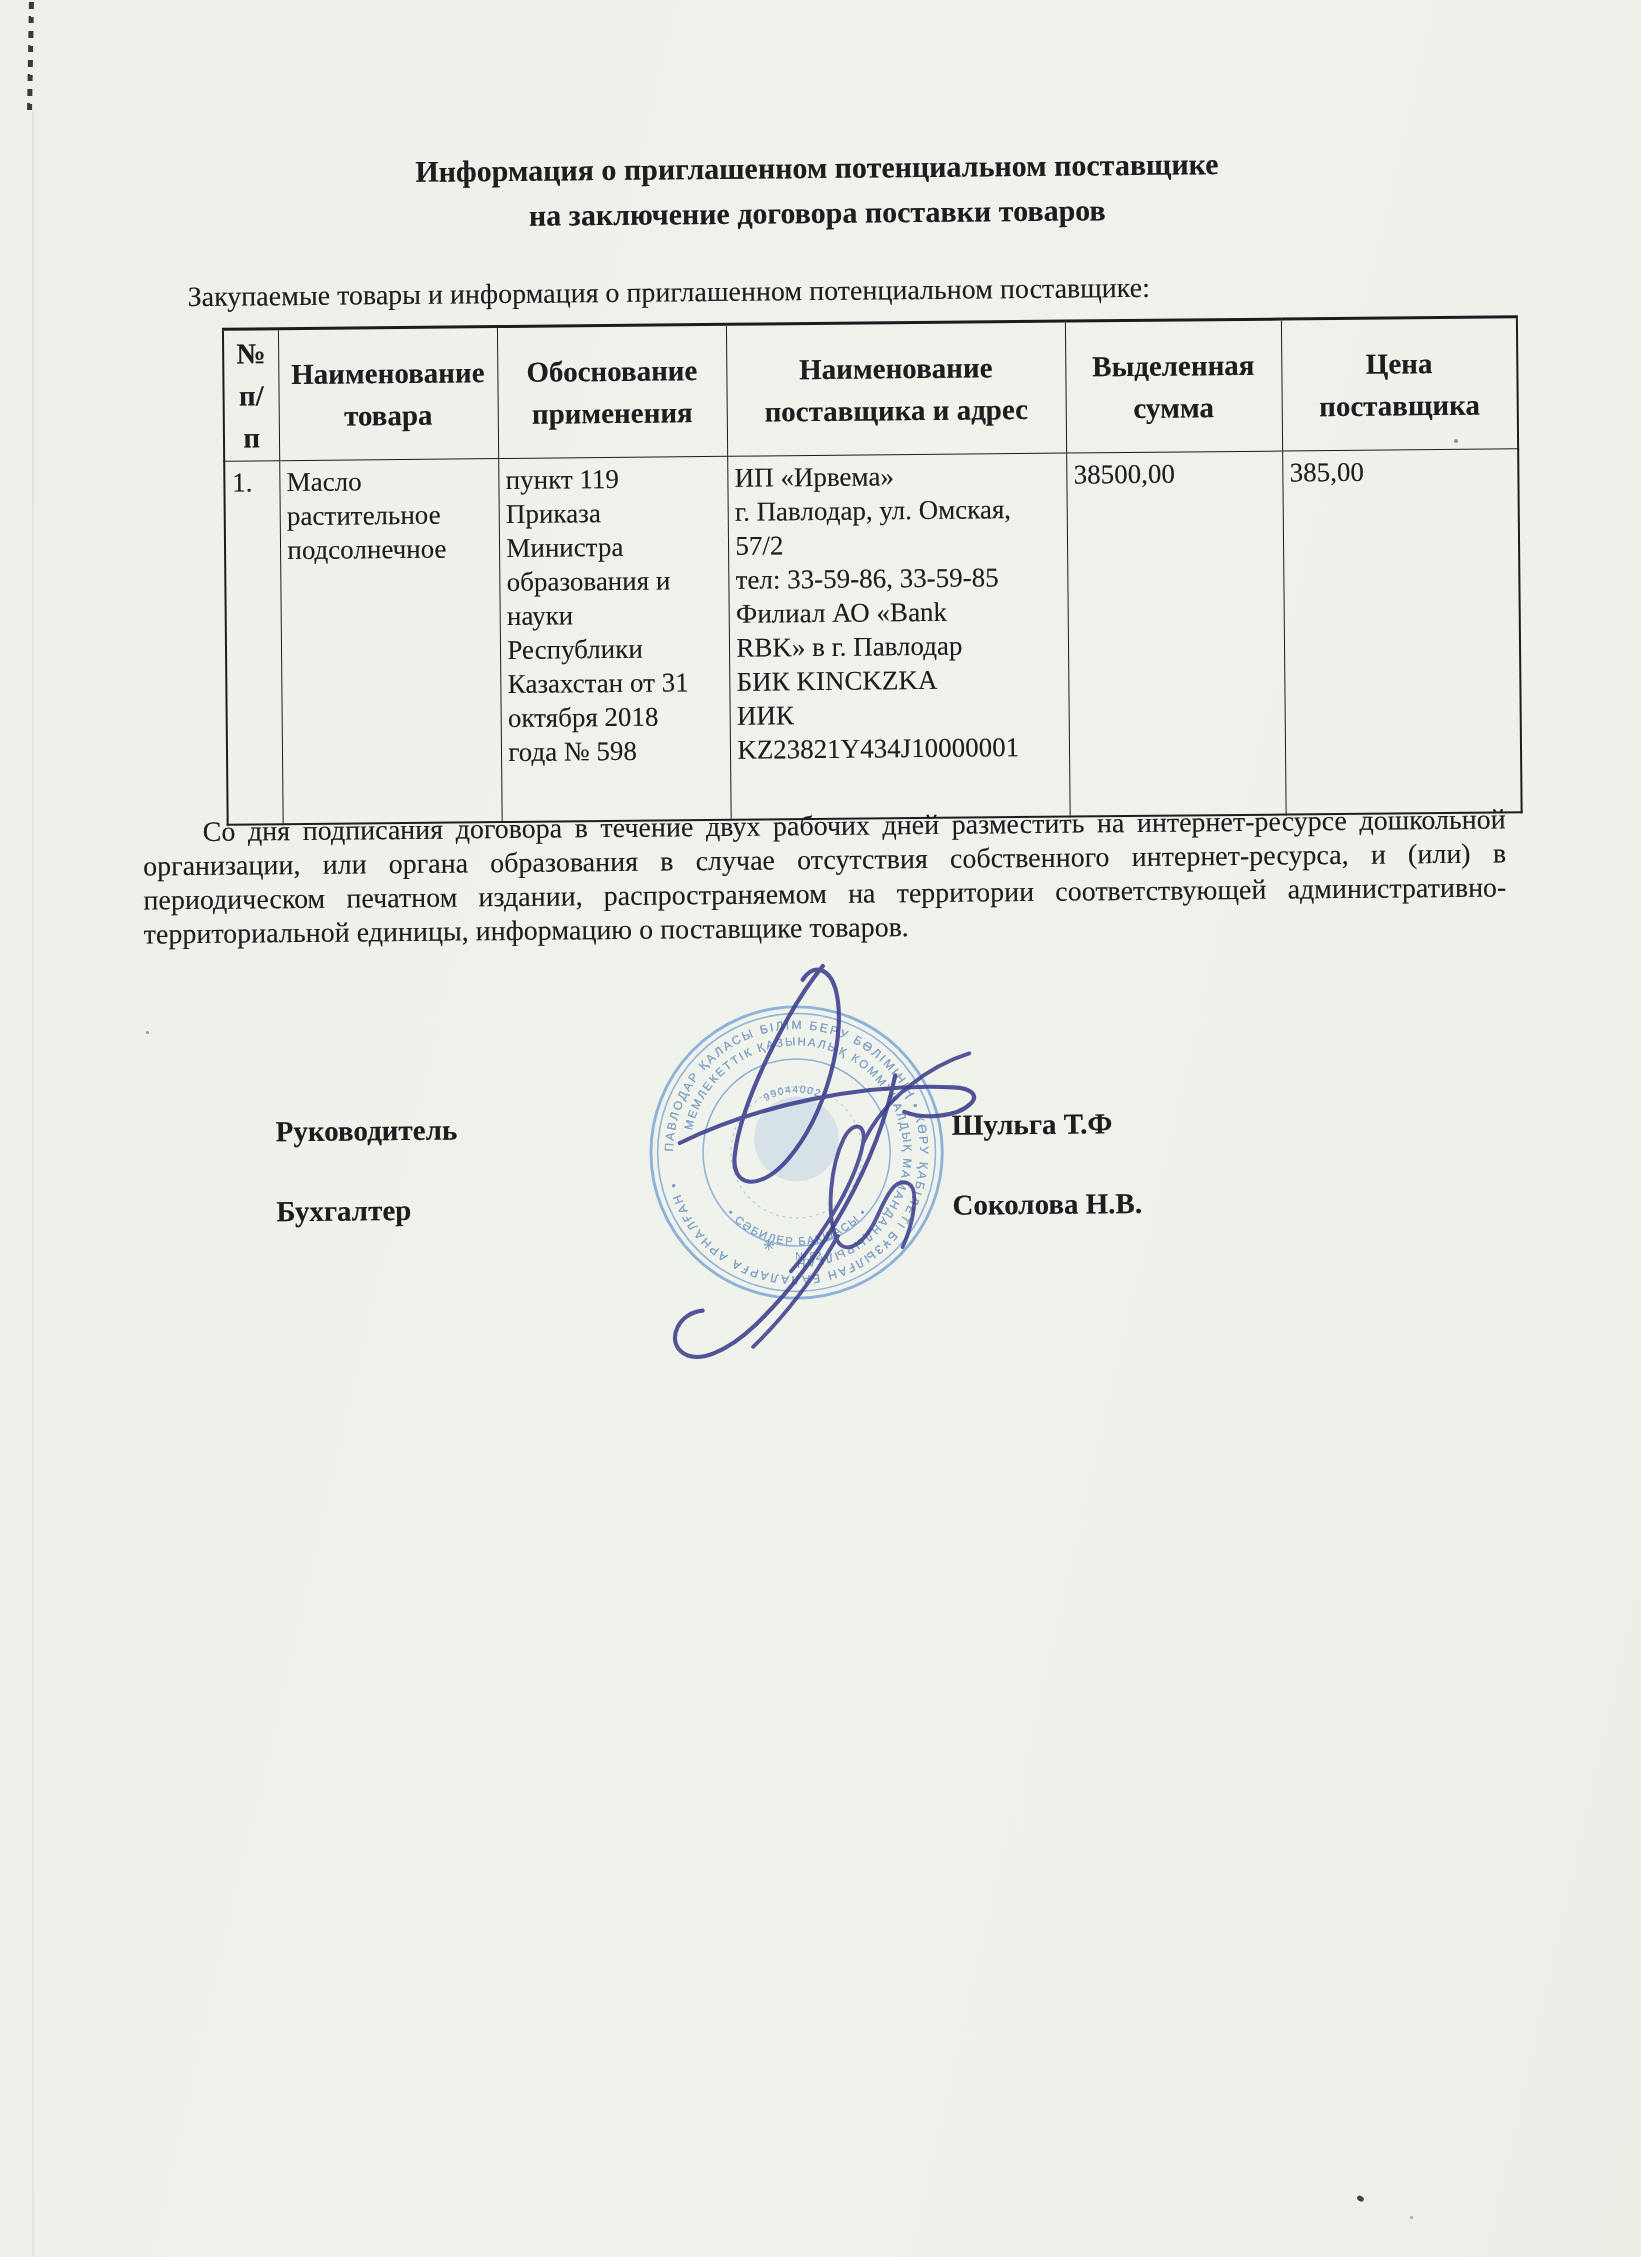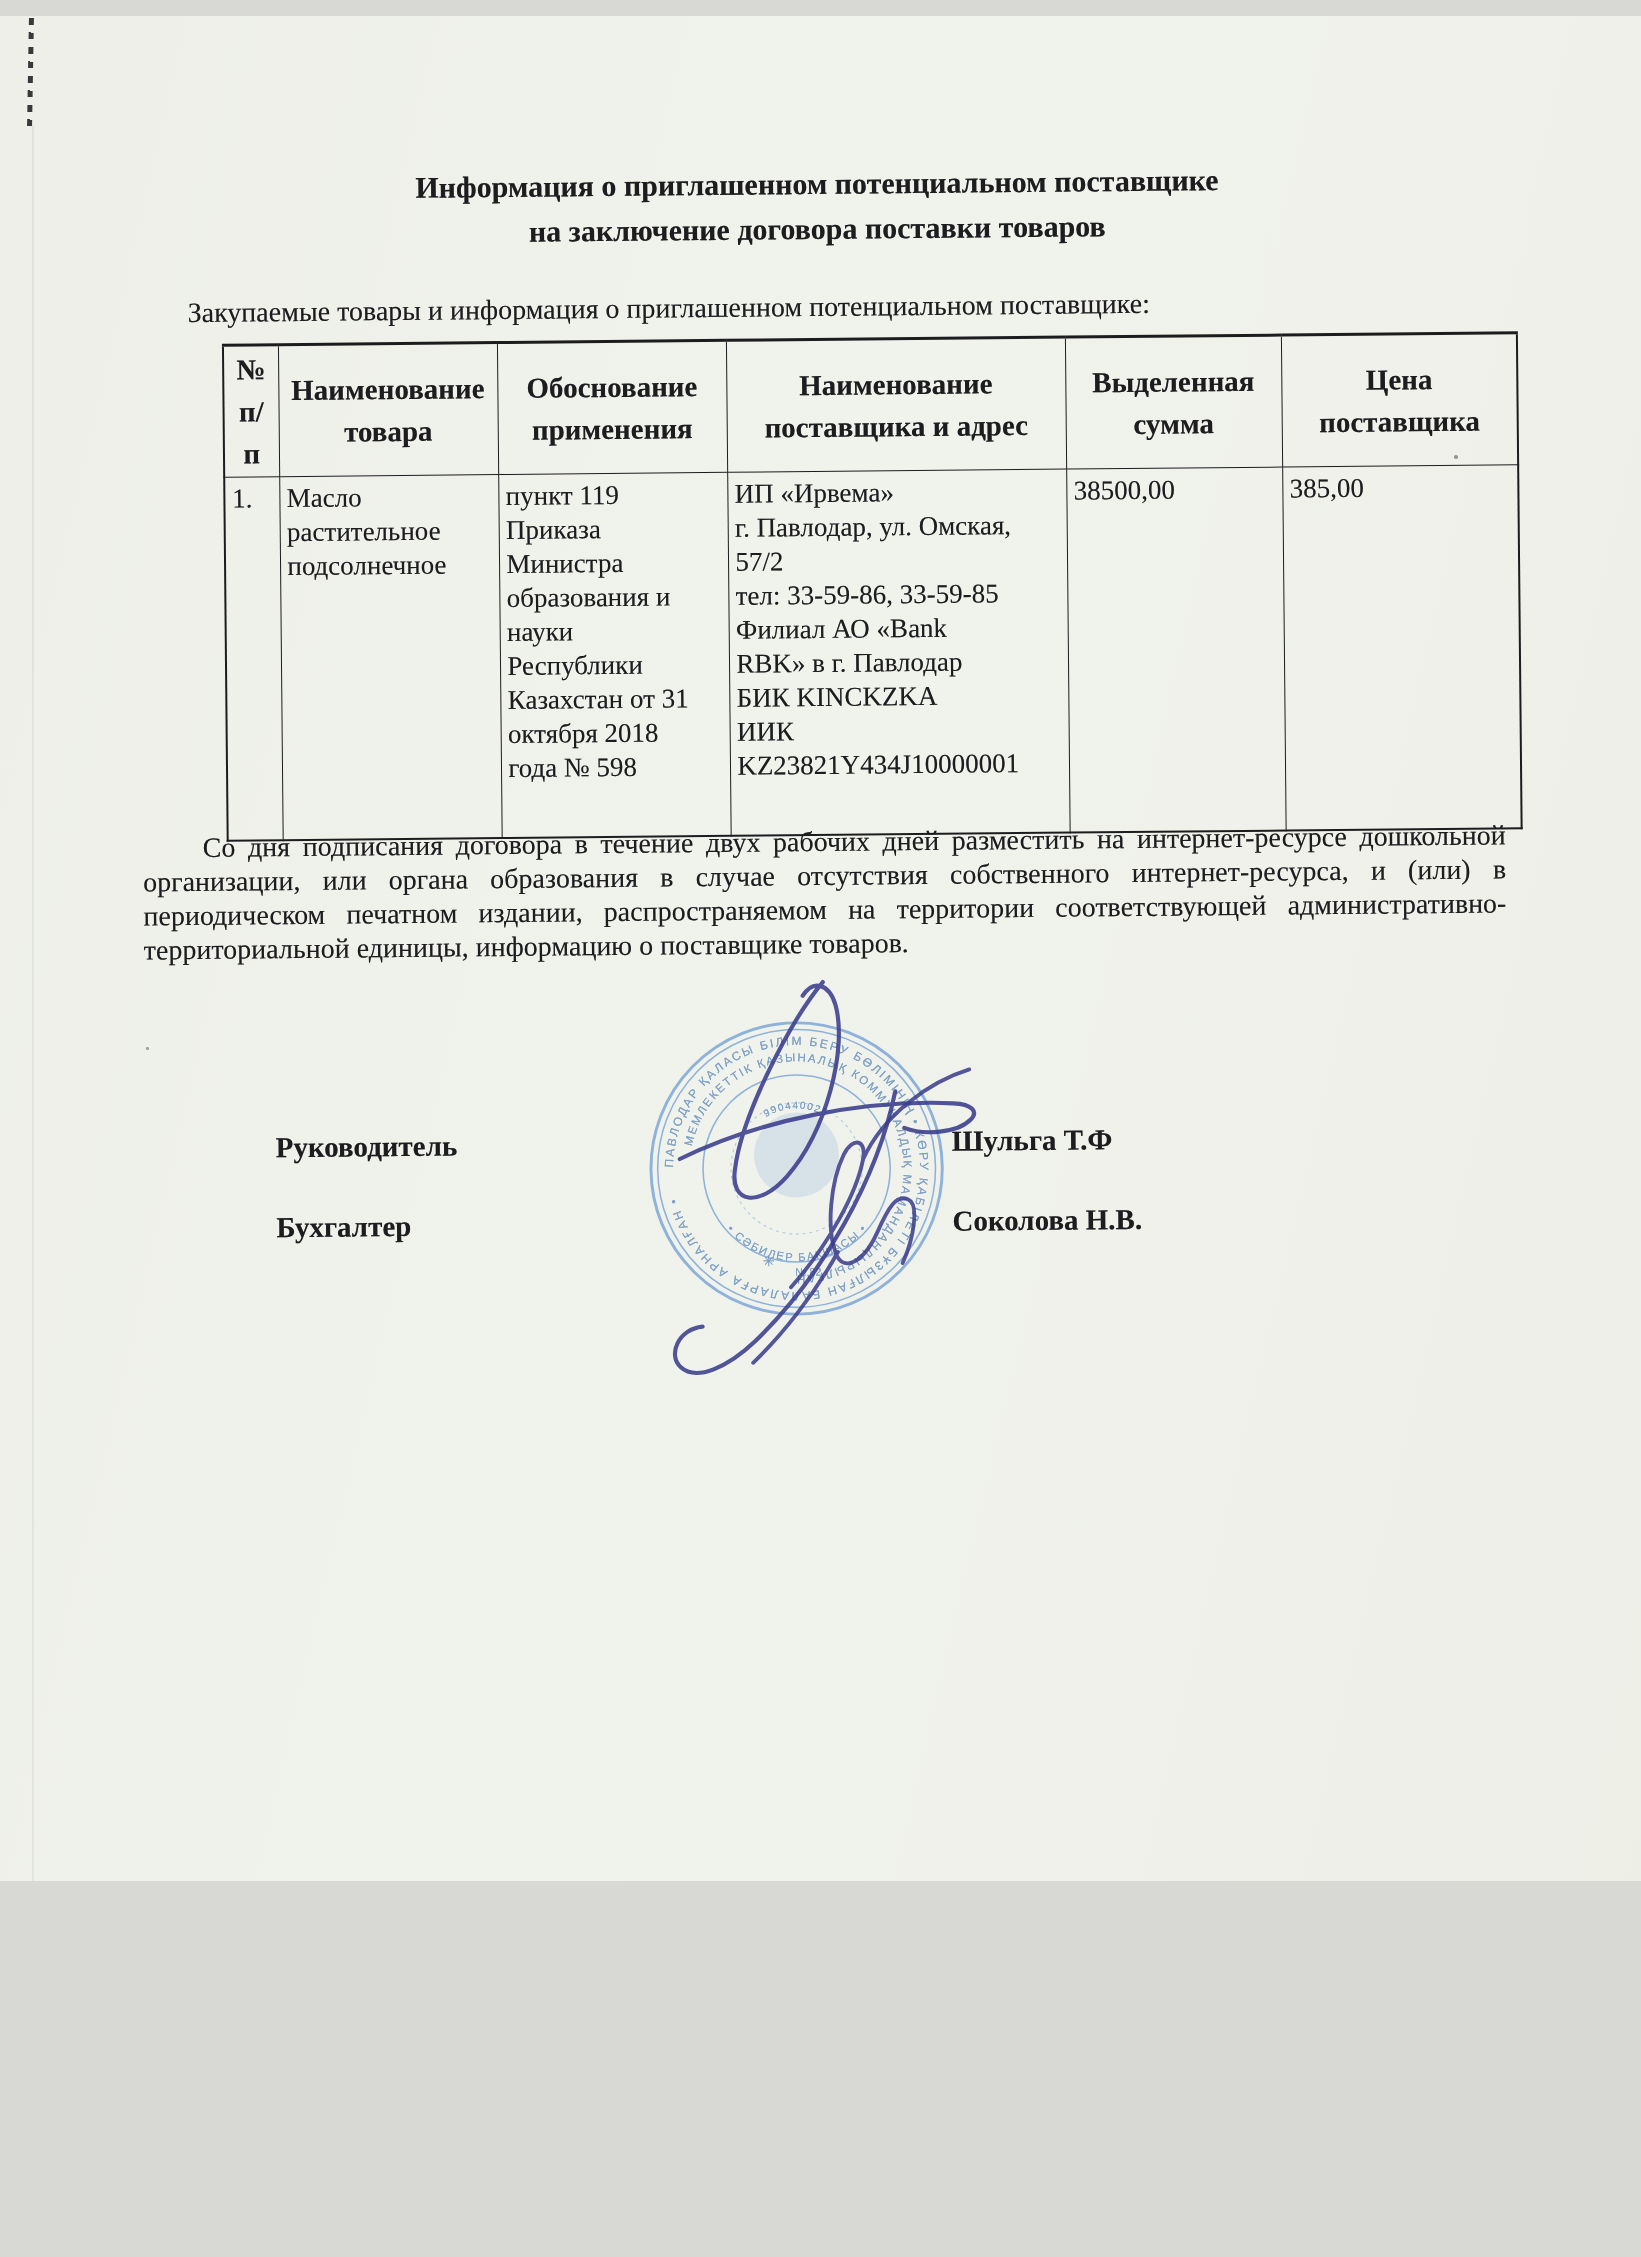--- a/index.html
+++ b/index.html
@@ -1,19 +1,19 @@
 <!DOCTYPE html>
 <html><head>
 <meta charset="utf-8">
 <style>
   html,body{margin:0;padding:0;background:#d8d8d4;}
   .page{
     position:relative;
-    width:1641px;height:1865px;
-    margin:16px auto;
+    width:1641px;height:2257px;
+    margin:0 auto;
     background:linear-gradient(103deg,#edefe8 0%,#f0f2ec 48%,#edefe7 100%);
     overflow:hidden;
     font-family:"Liberation Serif","DejaVu Serif",serif;
     color:#1d1d20;
   }
   .tilt{
     position:absolute;inset:0;
     transform:rotate(-0.55deg);
     transform-origin:821px 1062px;
     text-shadow:0 0 0.6px rgba(35,35,40,.45);

